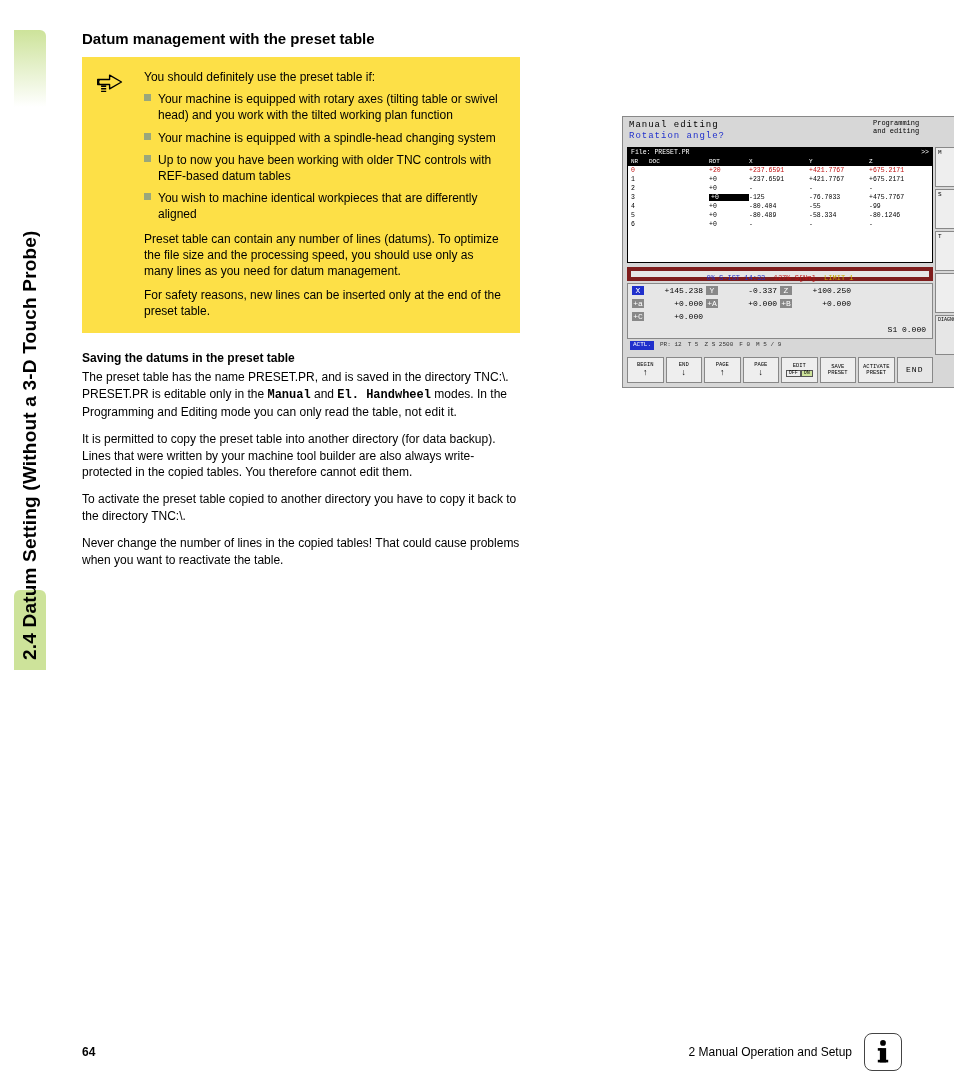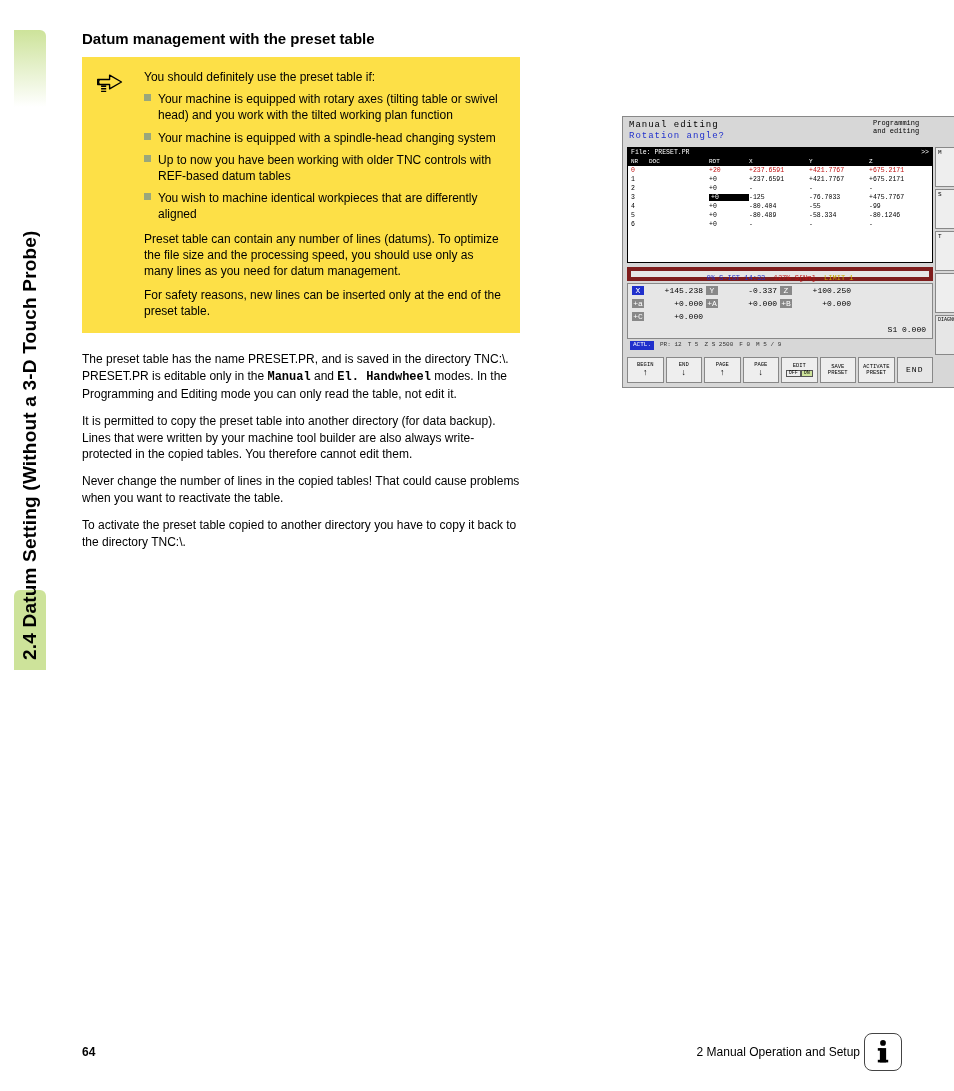--- a/index.html
+++ b/index.html
@@ -159,21 +159,21 @@
     position: absolute;
     left: 82px;
     bottom: 20px;
     width: 820px;
     display: flex;
     justify-content: space-between;
     align-items: center;
     font-size: 12px;
   }
   .footer .pnum { font-weight: bold; }
-  .footer .right { display:flex; align-items:center; gap:4px;}
+  .footer .right { display:flex; align-items:center; gap:12px;}
   .info-badge {
     width: 38px; height: 38px;
     border: 1px solid #444;
     border-radius: 8px;
     display: flex; align-items: center; justify-content: center;
     background:#fff;
   }
   .info-badge svg { width: 16px; height: 26px; }
 </style>
 </head>
@@ -197,27 +197,28 @@
         <li>Your machine is equipped with rotary axes (tilting table or swivel head) and you work with the tilted working plan function</li>
         <li>Your machine is equipped with a spindle-head changing system</li>
         <li>Up to now you have been working with older TNC controls with REF-based datum tables</li>
         <li>You wish to machine identical workpieces that are differently aligned</li>
       </ul>
       <p>Preset table can contain any number of lines (datums). To optimize the file size and the processing speed, you should use only as many lines as you need for datum management.</p>
       <p>For safety reasons, new lines can be inserted only at the end of the preset table.</p>
     </div>
   </div>
 
+  <div class="sub-heading">Saving the datums in the preset table</div>
 
   <p class="body">
     <span>The preset table has the name PRESET.PR, and is saved in the directory TNC:\. PRESET.PR is editable only in the </span><span class="mono">Manual</span><span> and </span><span class="mono">El. Handwheel</span><span> modes. In the Programming and Editing mode you can only read the table, not edit it.</span>
   </p>
   <p class="body">It is permitted to copy the preset table into another directory (for data backup). Lines that were written by your machine tool builder are also always write-protected in the copied tables. You therefore cannot edit them.</p>
+  <p class="body">To activate the preset table copied to another directory you have to copy it back to the directory TNC:\.</p>
   <p class="body">Never change the number of lines in the copied tables! That could cause problems when you want to reactivate the table.</p>
-  <p class="body">To activate the preset table copied to another directory you have to copy it back to the directory TNC:\.</p>
 
   <div class="screen">
     <div class="titlebar">Manual editing</div>
     <div class="subtitle">Rotation angle?</div>
     <div class="mode">Programming and editing</div>
 
     <div class="tablearea">
       <div class="hdr">
         <span>File: PRESET.PR</span>
         <span>&gt;&gt;</span>

